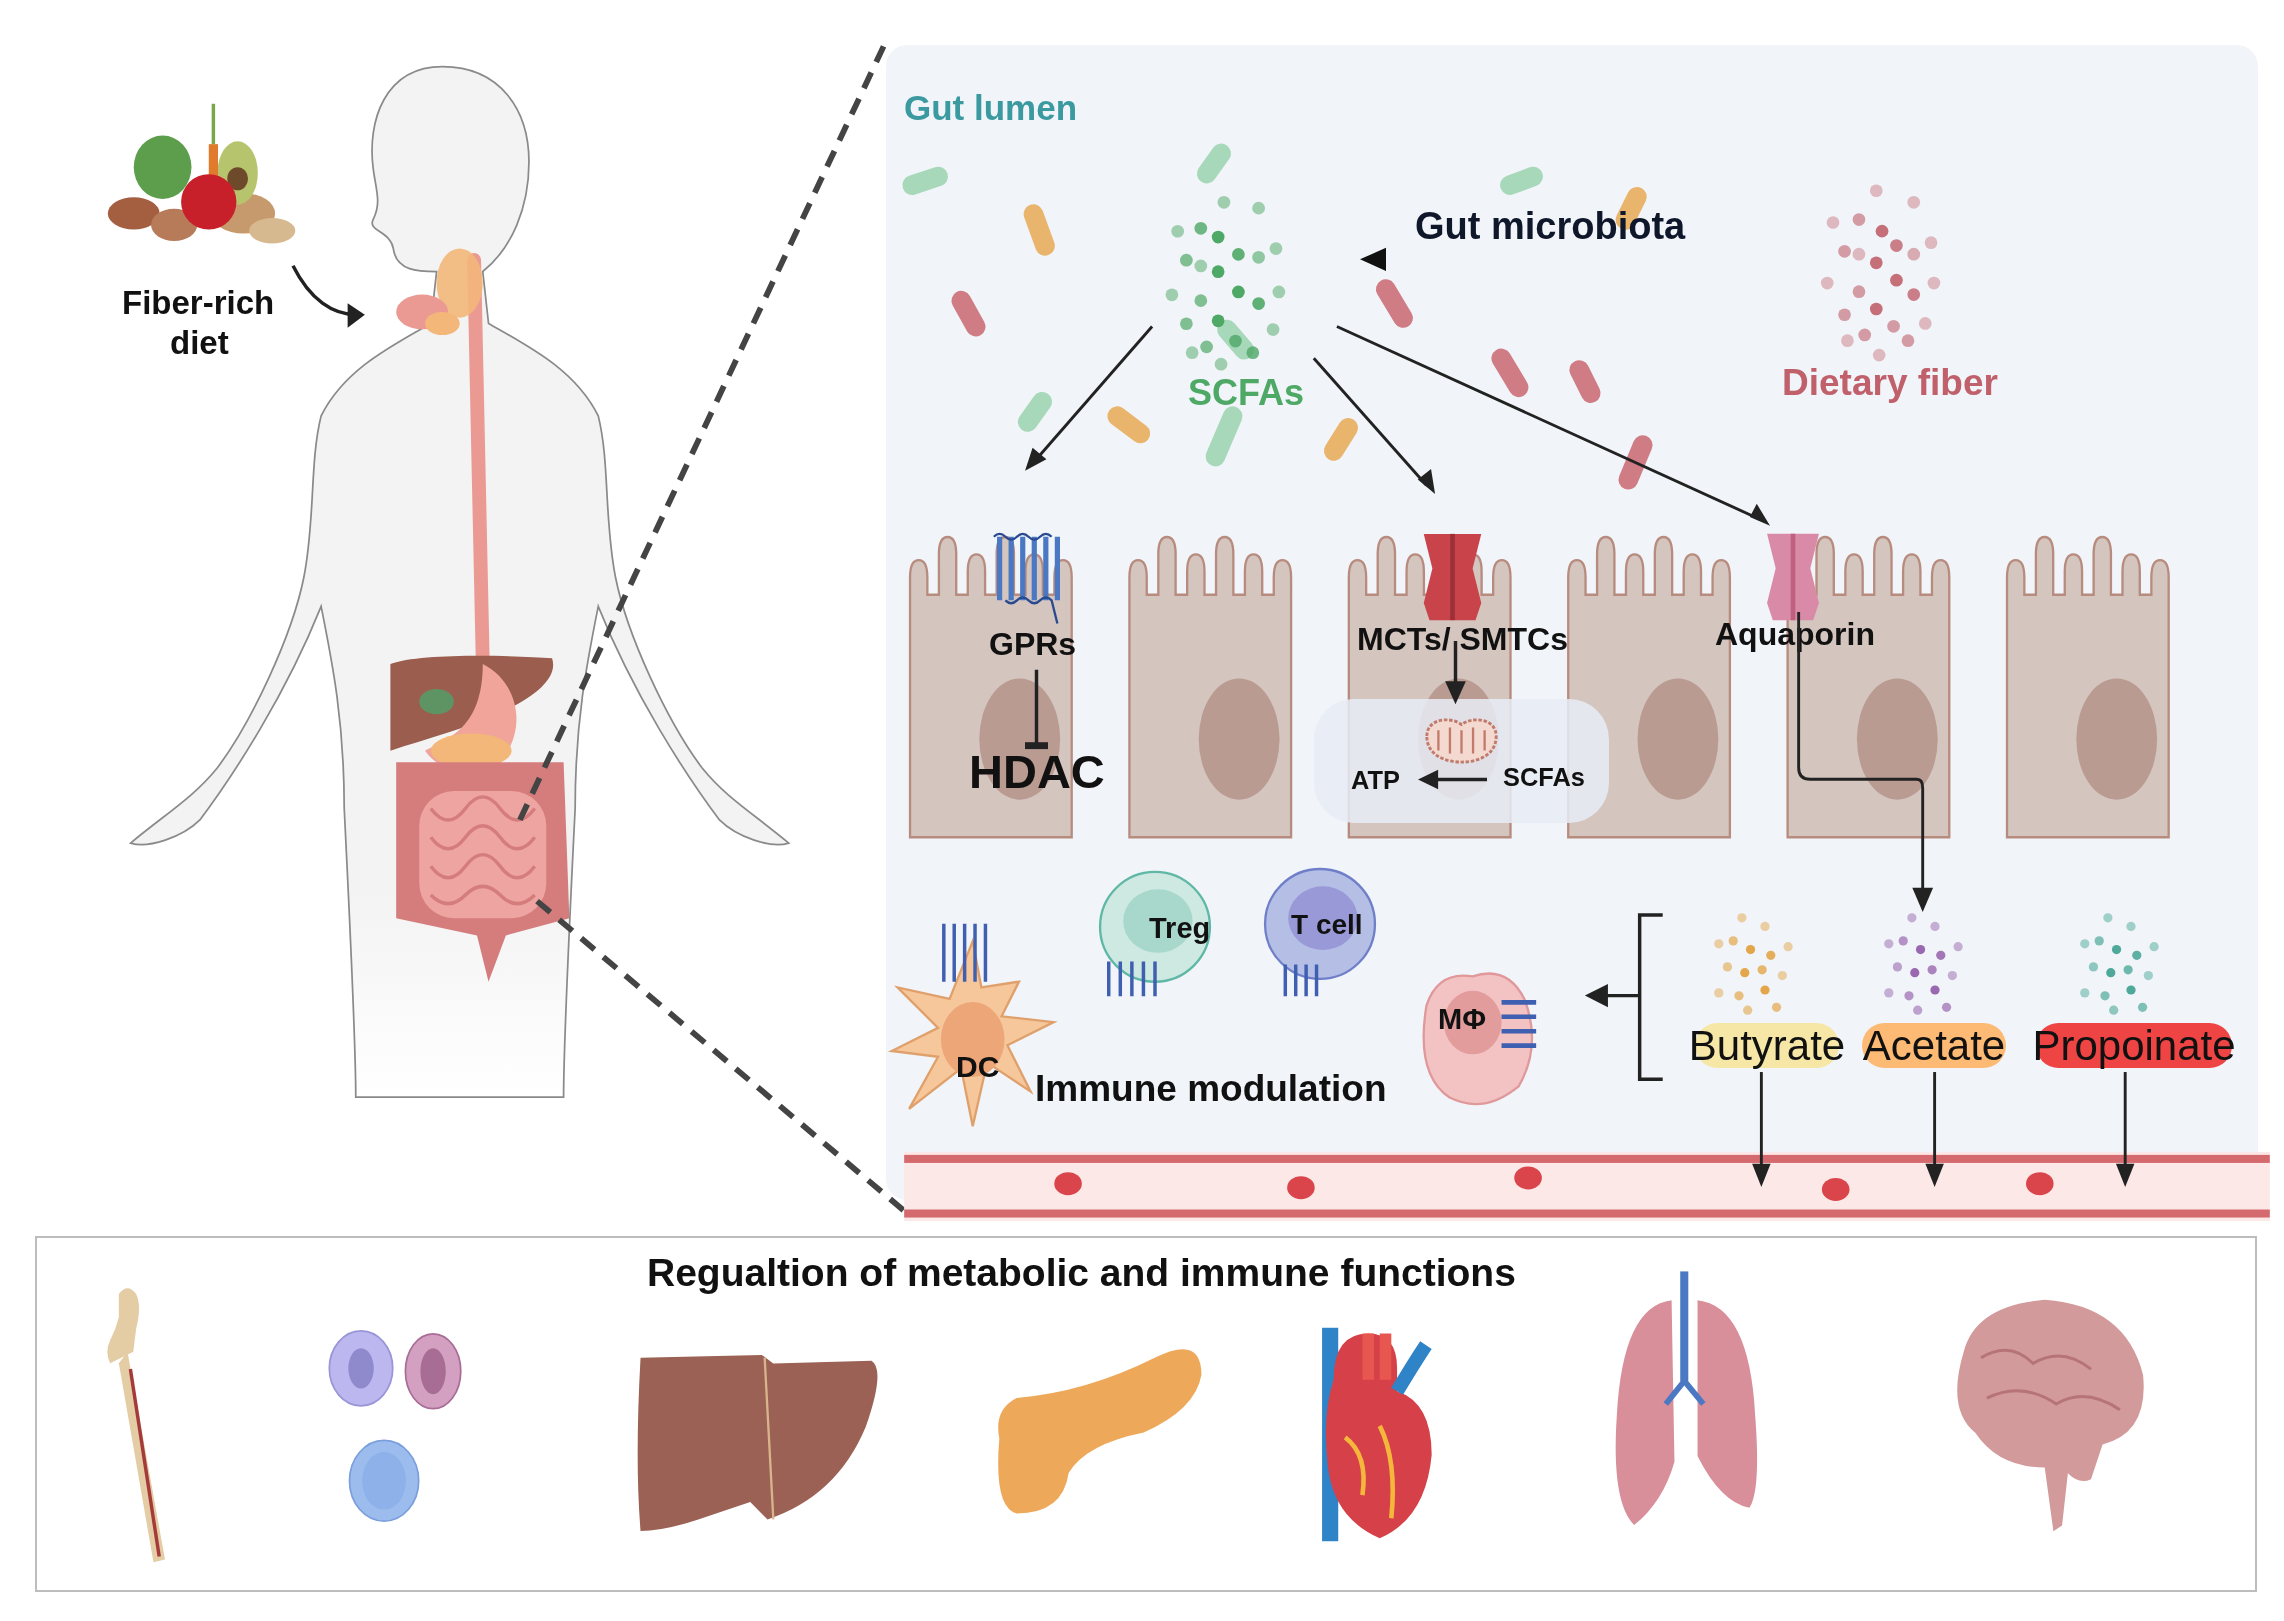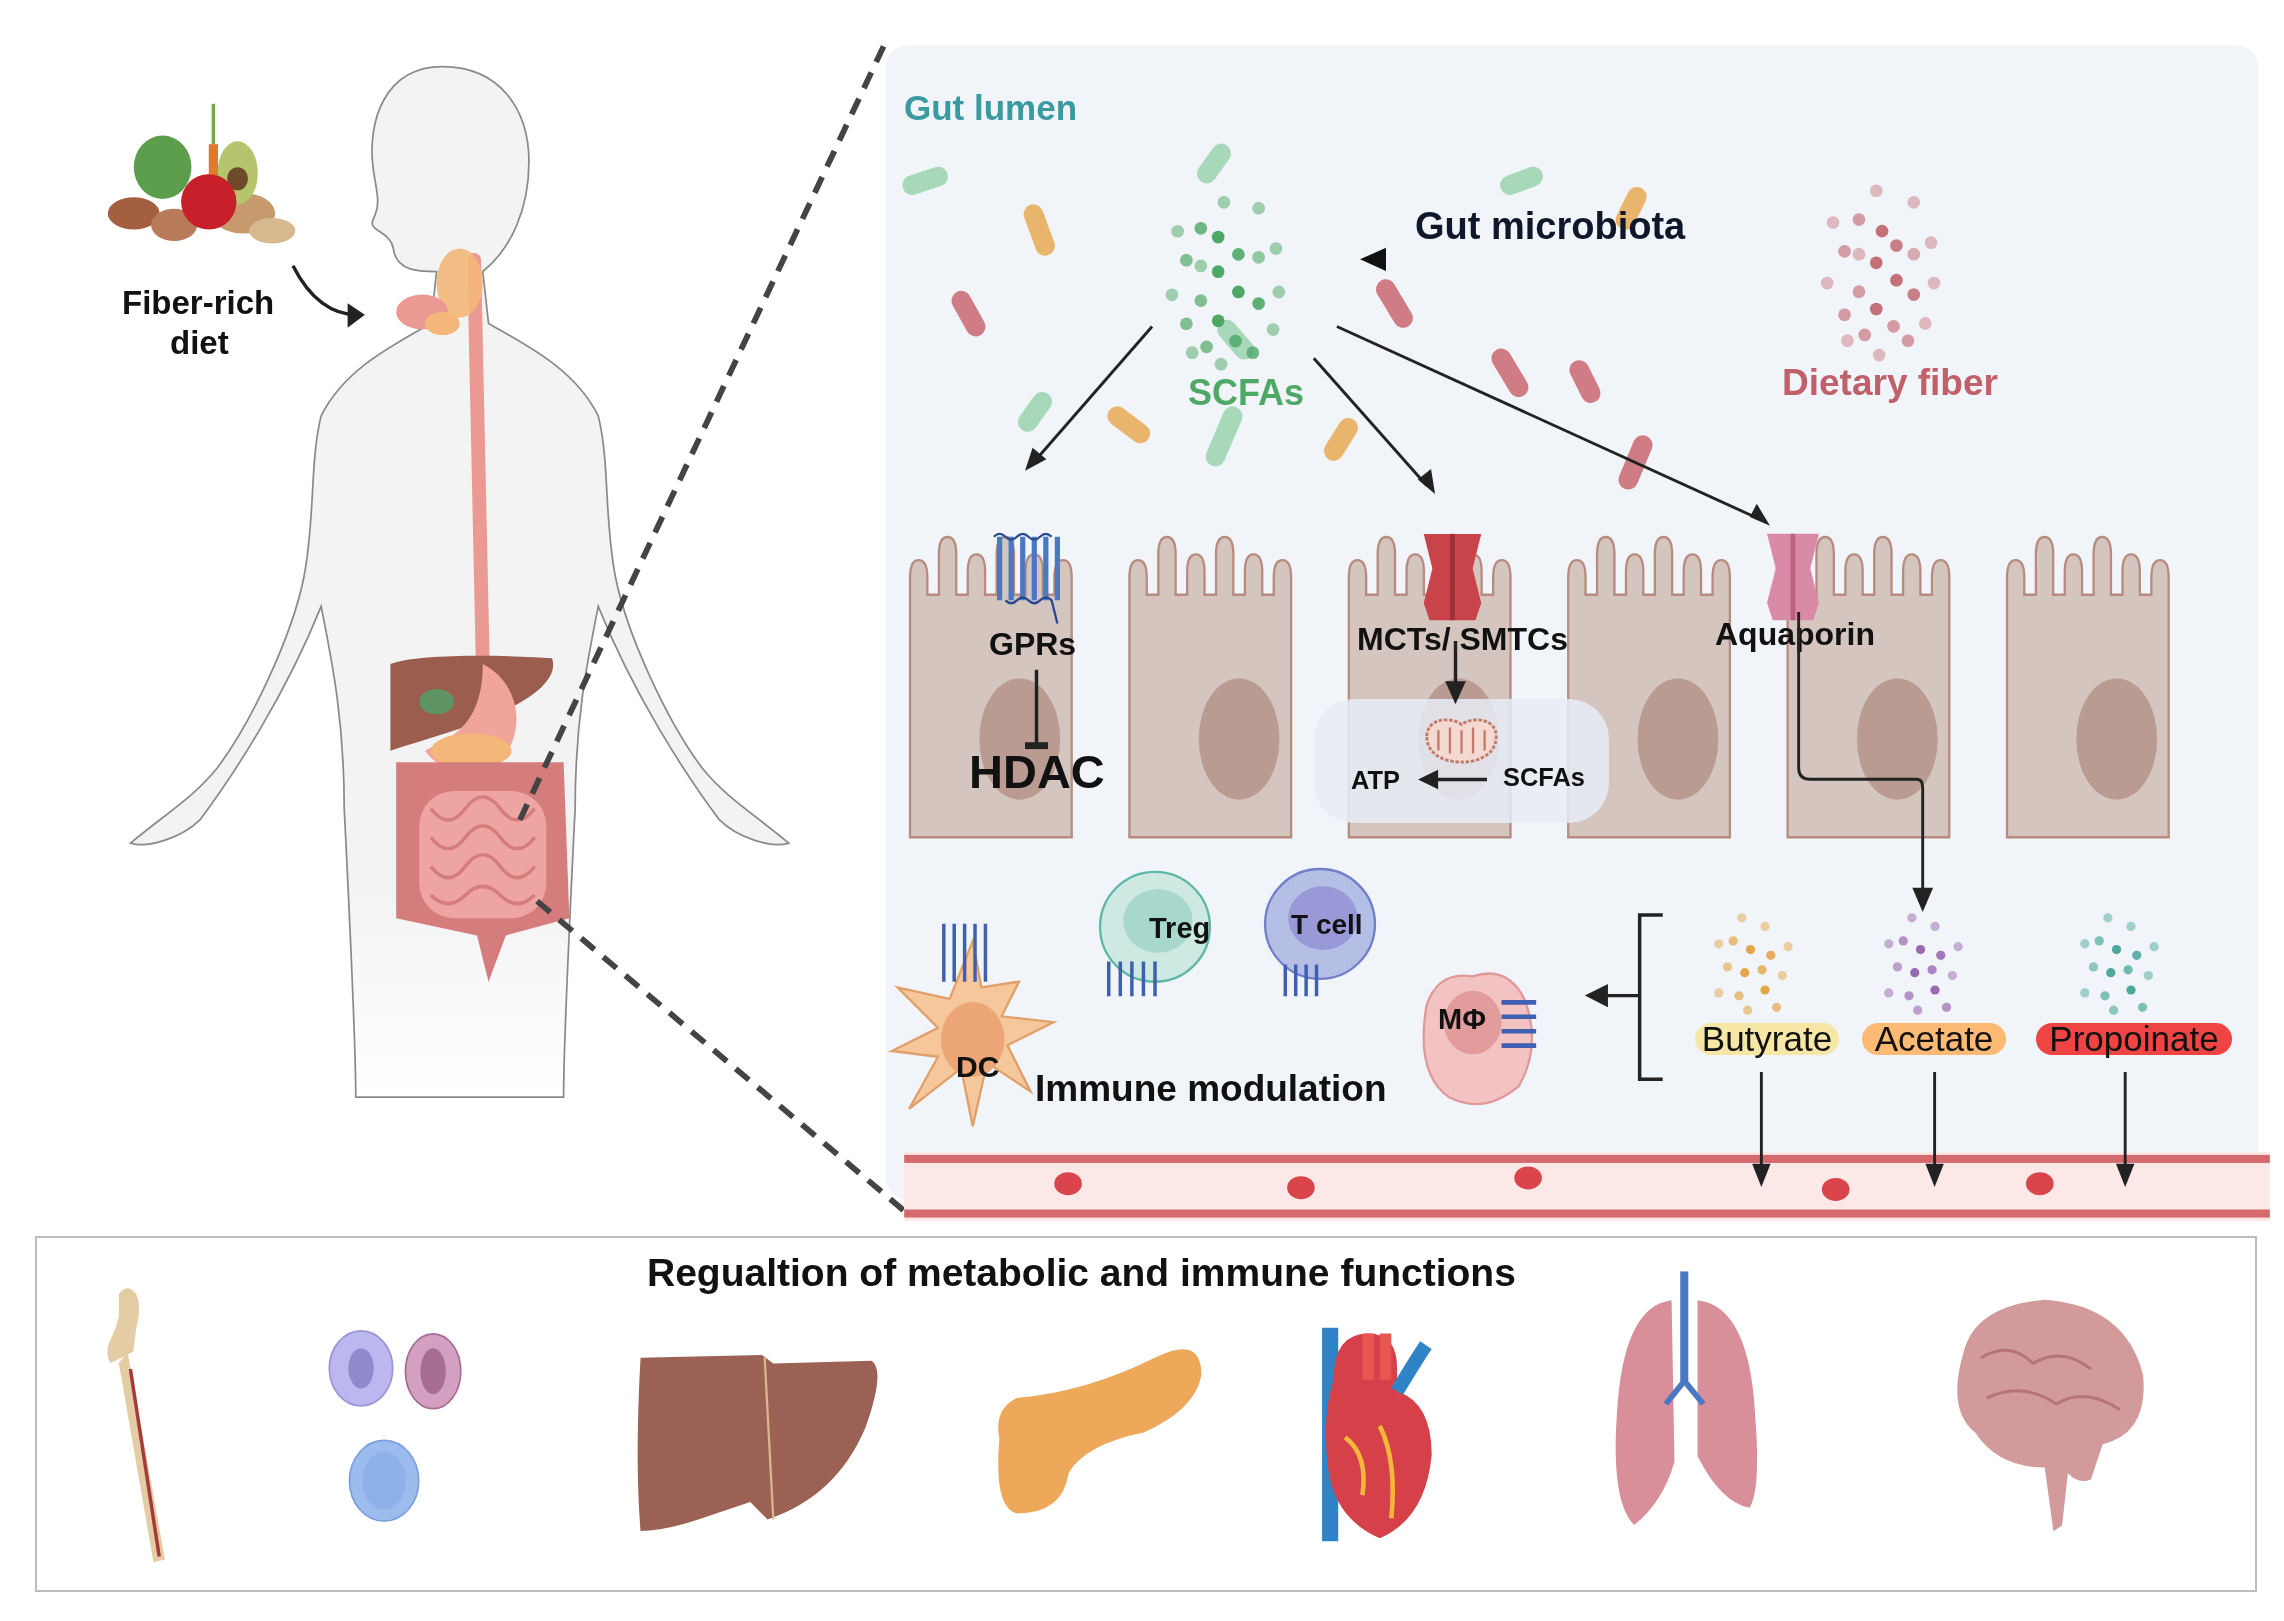--- a/index.html
+++ b/index.html
@@ -1,21 +1,21 @@
 <!DOCTYPE html>
 <html style="font-size:9.2px"><head>
 <meta charset="utf-8">
 <style>
   html,body{margin:0;padding:0;background:#ffffff;}
   body{width:2284px;height:1622px;position:relative;overflow:hidden;font-family:"Liberation Sans",sans-serif;color:#111;}
   .abs{position:absolute;}
   .txt{position:absolute;white-space:nowrap;line-height:1;font-weight:bold;}
   svg{position:absolute;overflow:visible;}
   .panel{position:absolute;left:886px;top:45px;width:1372px;height:1155px;background:#f1f4f9;border-radius:21px;}
-  .pill{position:absolute;height:32px;border-radius:24px;display:flex;align-items:center;justify-content:center;font-size:35px;color:#111;text-align:right;}
+  .pill{position:absolute;height:45px;border-radius:24px;display:flex;align-items:center;justify-content:center;font-size:42px;color:#111;text-align:right;}
   .bottom-box{position:absolute;left:35px;top:1236px;width:2218px;height:352px;border:2.3px solid #bdbdbd;background:#fff;}
 </style>
 </head>
 <body>
 
 <div class="abs" style="left:0;top:0;width:866px;height:1155px;margin-left:44px;">
   <svg width="866" height="1155" viewBox="0 0 1500 2000">
     <defs>
       <linearGradient id="fade" x1="0" y1="0" x2="0" y2="1">
         <stop offset="0.8" stop-color="#f3f3f3"></stop>

